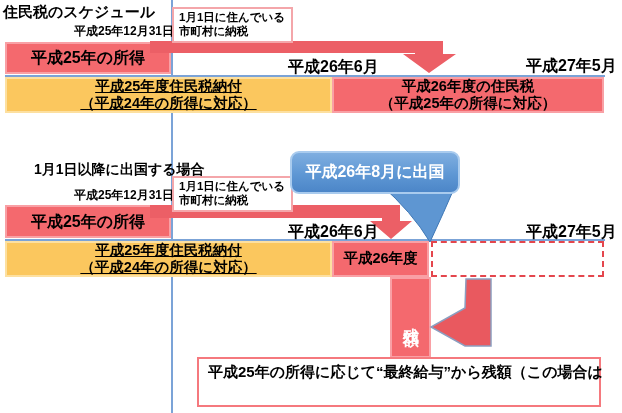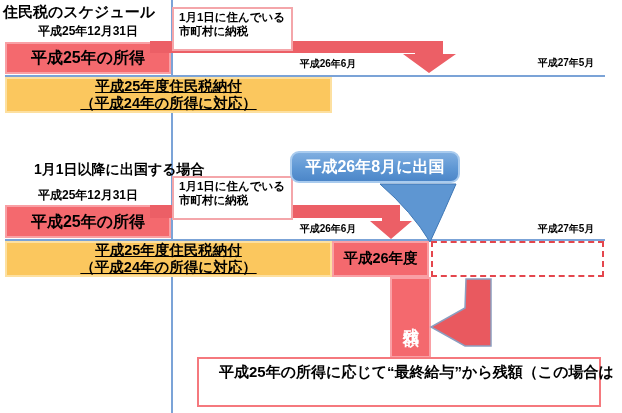--- a/index.html
+++ b/index.html
@@ -9,31 +9,31 @@
   }
   .abs{position:absolute;box-sizing:border-box;}
   
   .vline{left:171px;top:0;width:2px;height:413px;background:#7BA3D7;}
   .hline{height:2px;background:#7BA3D7;left:5px;width:600px;}
   #hline1{top:75px;}
   #hline2{top:239px;}
   
   .title{left:3px;top:3px;font-size:15px;font-weight:bold;white-space:nowrap;text-align:right;}
   .heading2{left:3px;top:161px;font-size:14px;font-weight:bold;white-space:nowrap;margin-left:31px;}
-  .datelabel{left:38px;width:126px;font-size:12px;font-weight:bold;white-space:nowrap;}
+  .datelabel{left:48px;width:126px;text-align:right;font-size:12px;font-weight:bold;white-space:nowrap;}
   #date1{top:23px;}
   #date2{top:187px;}
-  .ticklabel{width:80px;text-align:center;font-size:10px;font-weight:bold;white-space:nowrap;}
+  .ticklabel{width:80px;text-align:center;font-size:16px;font-weight:bold;white-space:nowrap;}
   #jun1{left:288px;top:57px;}
   #may1{left:526px;top:56px;}
   #jun2{left:288px;top:222px;}
   #may2{left:526px;top:222px;}
   
   .notebox{
-    left:172px;width:121px;height:44px;background:#ffffff;border:2px solid #F4A6AA;
+    left:172px;width:121px;height:36px;background:#ffffff;border:2px solid #F4A6AA;
     font-size:11.5px;font-weight:bold;line-height:1.25;padding:1px 5px;white-space:nowrap;
   }
   #note1{top:7px;}
   #note2{top:176px;}
   
   .bar{display:flex;align-items:center;justify-content:center;text-align:center;
        color:#000000;font-weight:bold;line-height:1.2;white-space:nowrap;}
   .red{background:#F4696E;border:2px solid #F9A0A5;}
   .yellow{background:#FBC75E;border:2px solid #FDE0A0;text-decoration:underline;}
   #income1{left:5px;top:42px;width:166px;height:32px;font-size:16px;}
@@ -45,49 +45,55 @@
   #dashedbox{left:431px;top:241px;width:173px;height:36px;background:#fff;border:2px dashed #E4464D;}
   
   #zangaku{
     left:390px;top:277px;width:41px;height:81px;background:#F4696E;border:2px solid #F9A0A5;
     display:flex;align-items:center;justify-content:center;
     writing-mode:vertical-rl;text-orientation:upright;
     color:#fff;font-weight:bold;font-size:16px;letter-spacing:3px;
   }
   
   #callout{
-    left:290px;top:151px;width:170px;height:32px;border-radius:9px;
+    left:290px;top:151px;width:170px;height:43px;border-radius:9px;
     background:linear-gradient(180deg,#7FAEE0 0%,#5E97D4 55%,#4C86C8 100%);
     border:2px solid #A9CBEE;display:flex;align-items:center;justify-content:center;
     color:#fff;font-weight:bold;font-size:16px;white-space:nowrap;
   }
   
   #bottombox{
     left:197px;top:357px;width:404px;height:50px;background:#fff;border:2px solid #F5797E;
-    padding:3px 20px;font-size:15px;font-weight:bold;line-height:1.35;white-space:nowrap;
+    padding:3px 9px;font-size:15px;font-weight:bold;line-height:1.35;white-space:nowrap;
   }
   
   #shapes{left:0;top:0;width:622px;height:413px;pointer-events:none;}
 </style>
 </head>
 <body>
 
 <div id="canvas">
 
   <div class="abs vline"></div>
   <div class="abs hline" id="hline1"></div>
   <div class="abs hline" id="hline2"></div>
 
   <div class="abs bar red" id="income1">
     <span>平成25年の所得</span>
   </div>
   <div class="abs bar yellow" id="pay1">
     <span>
       <span style="display:block">平成25年度住民税納付</span>
       <span style="display:block">（平成24年の所得に対応）</span>
+    </span>
+  </div>
+  <div class="abs bar red" id="tax1">
+    <span>
+      <span style="display:block">平成26年度の住民税</span>
+      <span style="display:block">（平成25年の所得に対応）</span>
     </span>
   </div>
 
   <div class="abs bar red" id="income2">
     <span>平成25年の所得</span>
   </div>
   <div class="abs bar yellow" id="pay2">
     <span>
       <span style="display:block">平成25年度住民税納付</span>
       <span style="display:block">（平成24年の所得に対応）</span>

